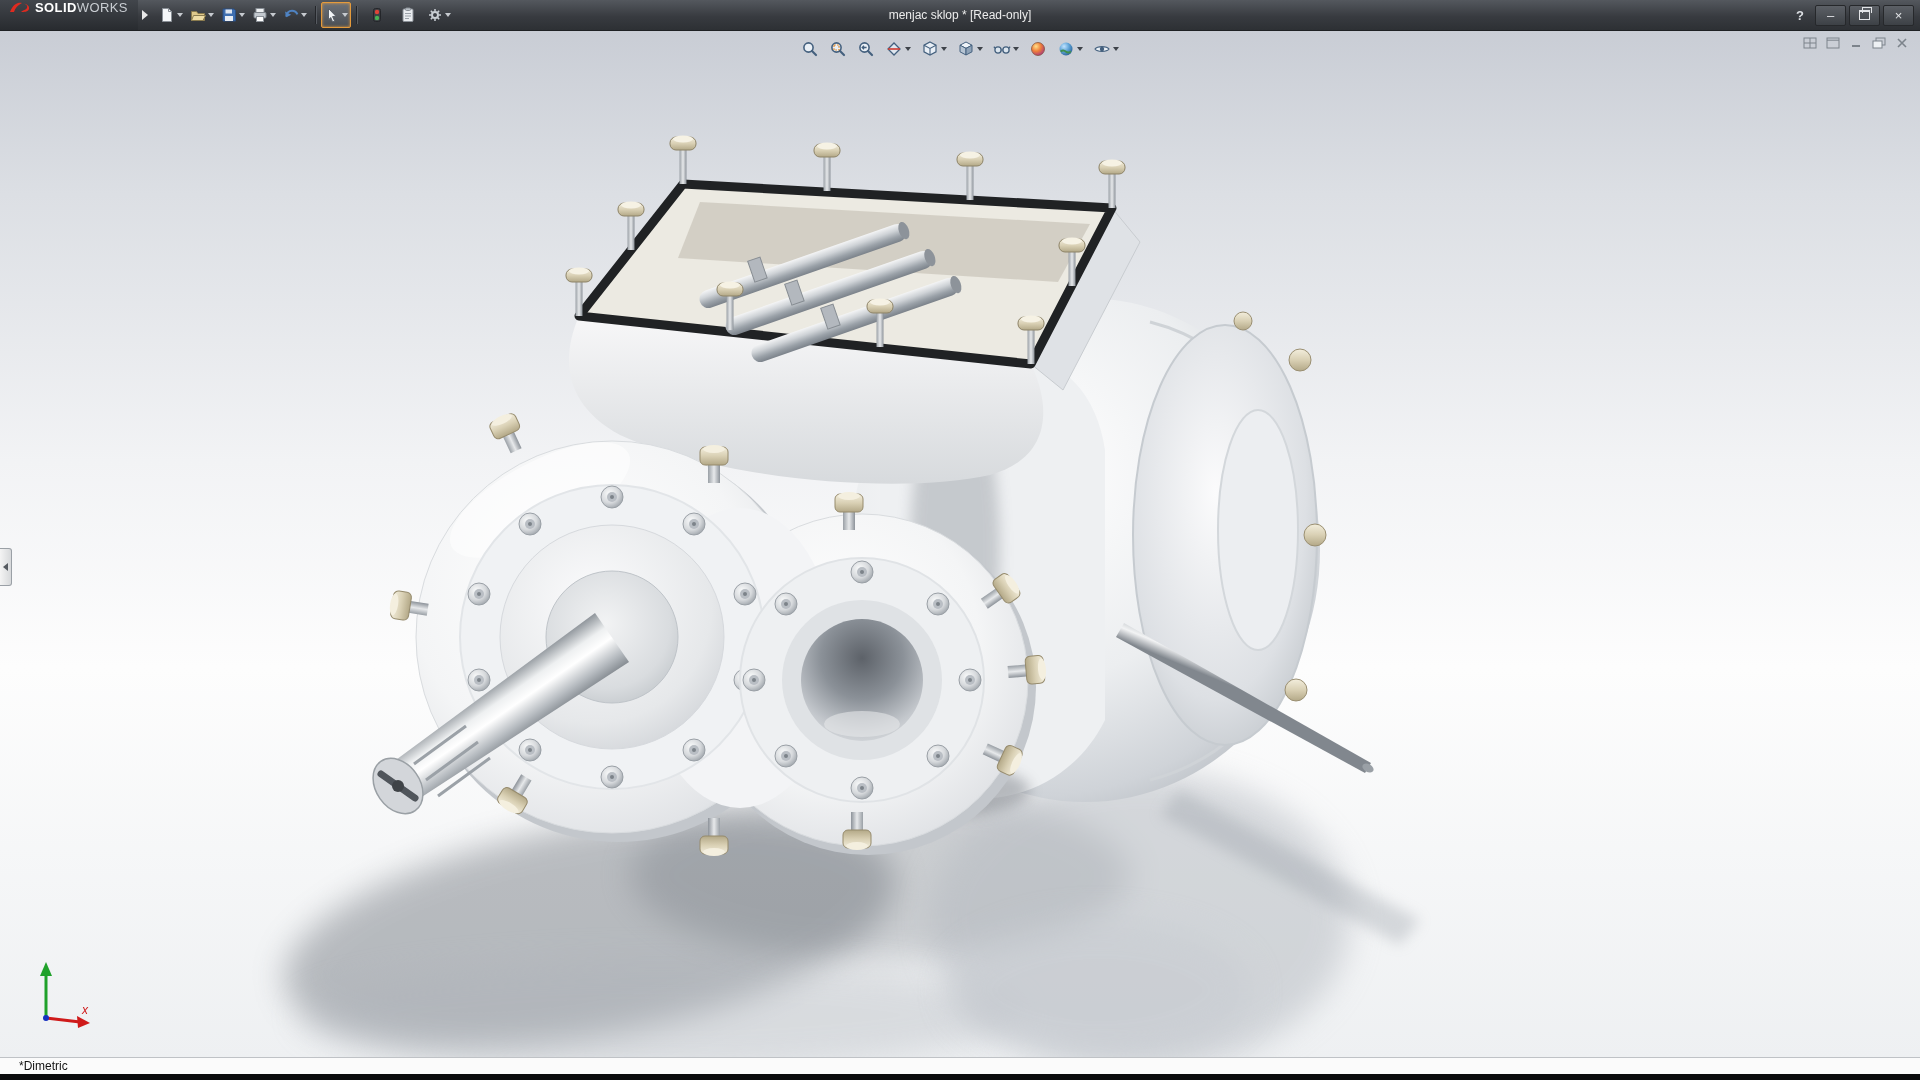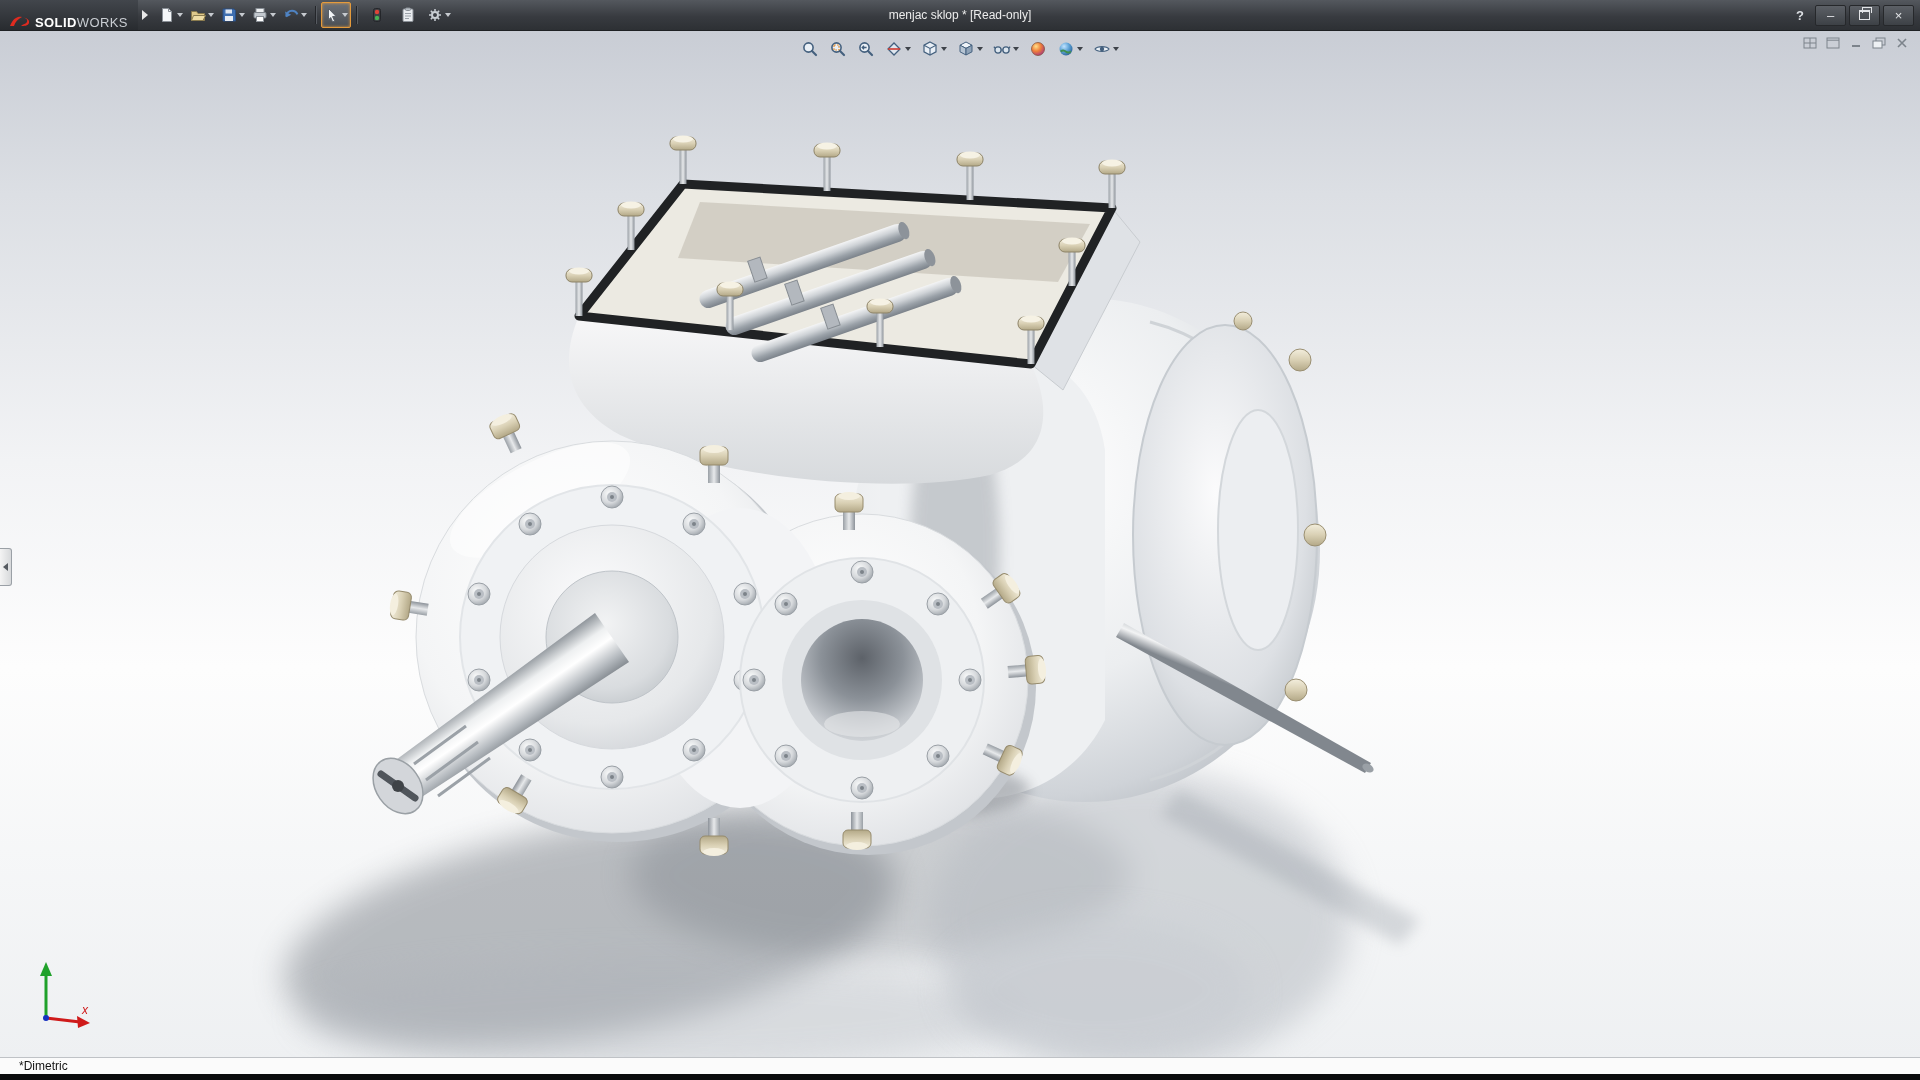--- a/index.html
+++ b/index.html
@@ -1,21 +1,21 @@
 <!DOCTYPE html>
 <html><head>
 <meta charset="utf-8">
 <style>
   html,body{margin:0;padding:0;width:1920px;height:1080px;overflow:hidden;
     font-family:"Liberation Sans",sans-serif;background:#fff;}
   
   .titlebar{position:absolute;top:0;left:0;right:0;height:30px;
     background:linear-gradient(#54585e,#383b40 55%,#2d3034);
     display:flex;align-items:center;color:#fff;z-index:50;border-bottom:1px solid #1e2023;}
-  .logo{display:flex;align-items:flex-end;gap:5px;height:100%;padding:0 10px 0 8px;
+  .logo{display:flex;align-items:flex-start;gap:5px;height:100%;padding:0 10px 0 8px;
     background:linear-gradient(#42464c,#282b2f);}
   .logo svg{display:block}
   .brand{font-size:13px;letter-spacing:.4px;white-space:nowrap;}
   .brand .b{font-weight:bold;color:#fff}
   .brand .l{font-weight:normal;color:#c9cdd2}
   .menu-arrow{width:0;height:0;border-top:5px solid transparent;border-bottom:5px solid transparent;
     border-left:6px solid #e8e8e8;margin:0 8px 0 4px;}
   .tbar{display:flex;align-items:center;gap:1px;}
   .tb-btn{height:24px;min-width:24px;padding:0 2px;display:flex;align-items:center;justify-content:center;
     border:1px solid transparent;border-radius:2px;}

